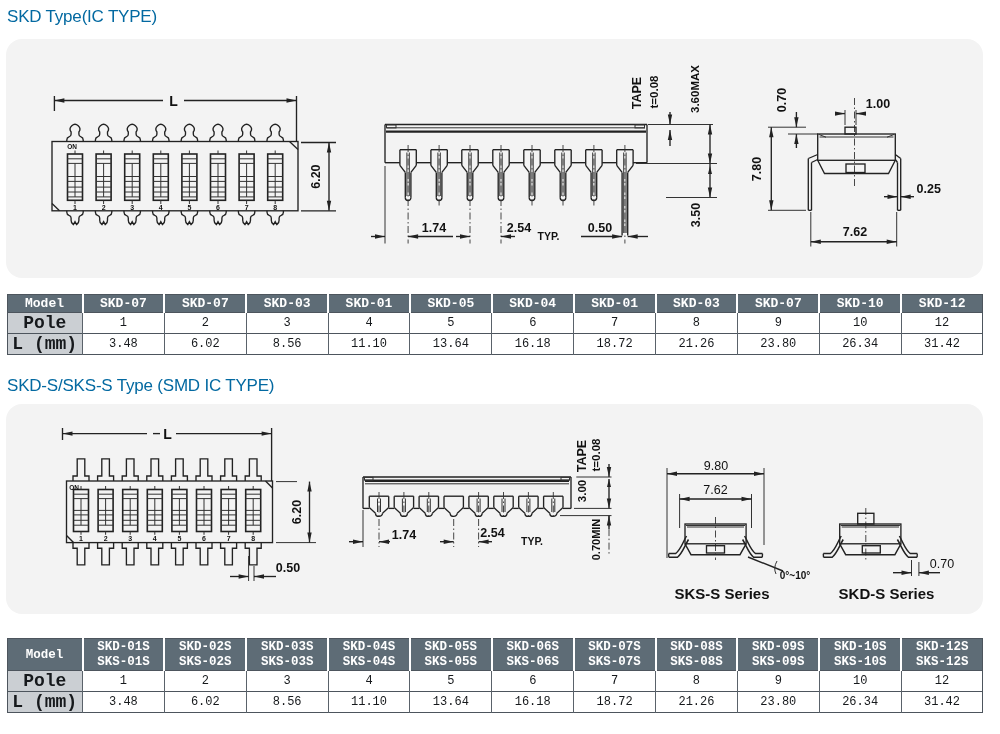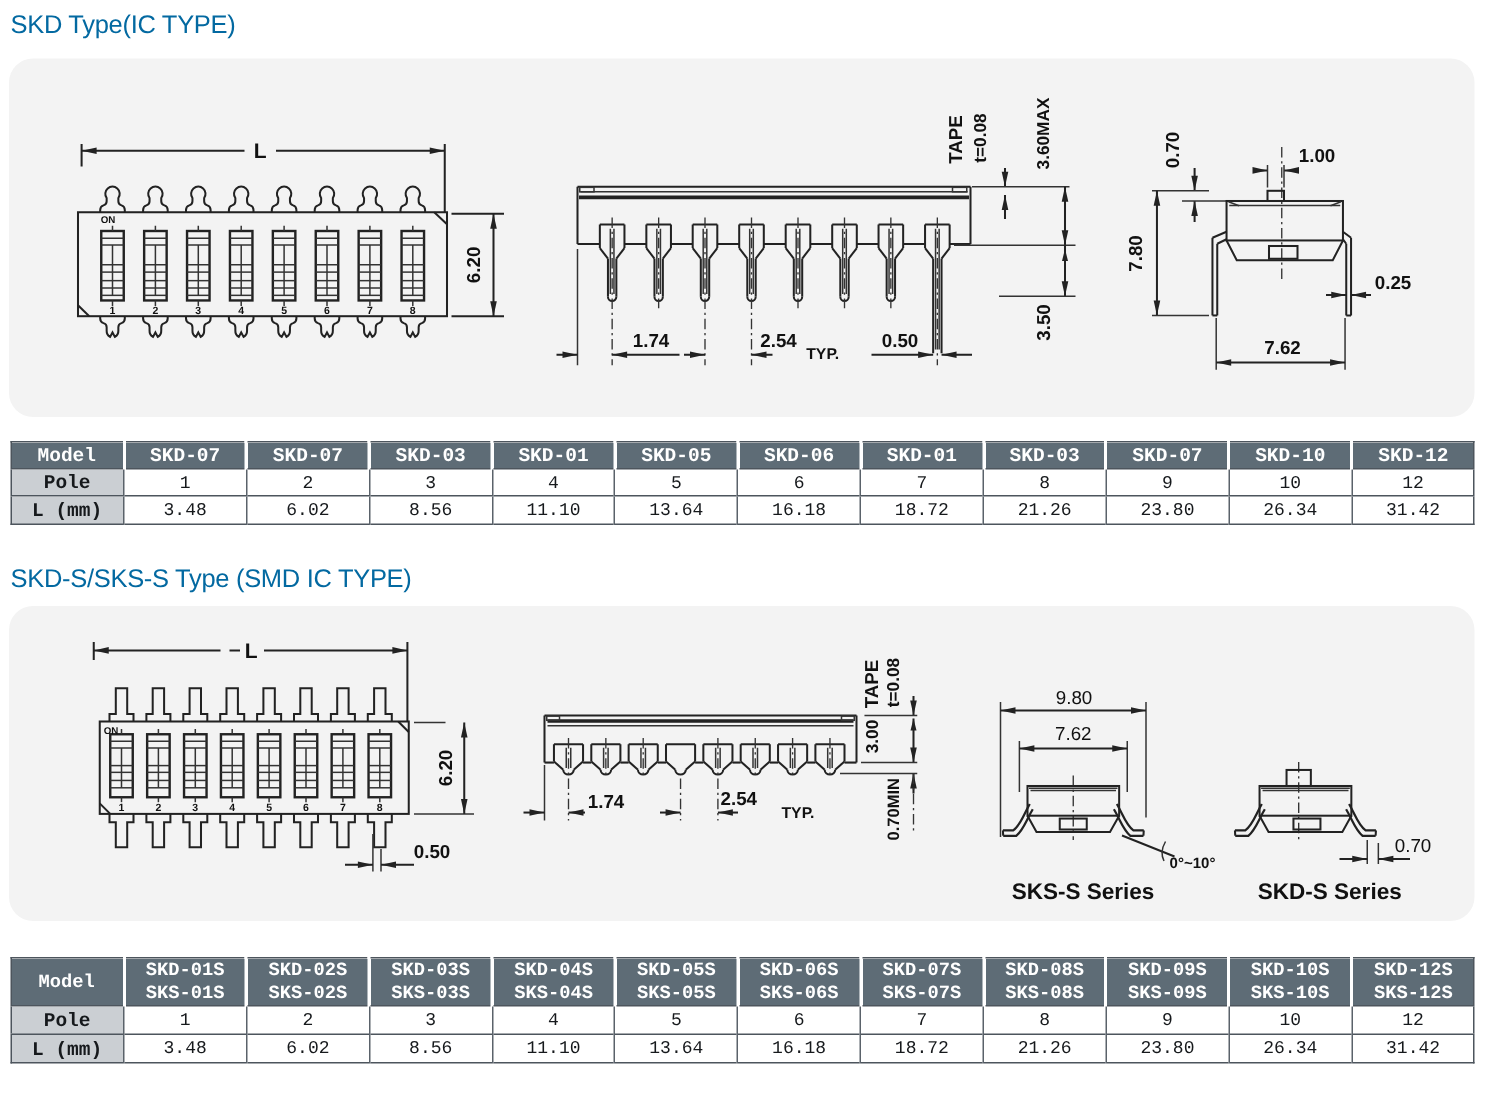--- a/index.html
+++ b/index.html
@@ -9,21 +9,21 @@
 svg .ln{stroke:#222;stroke-width:1.35;fill:none}
 svg .tk{stroke:#222;stroke-width:2.4;fill:none}
 svg .tn{stroke:#333;stroke-width:1.0;fill:none}
 svg .lg{stroke:#222;stroke-width:1.5;fill:none}
 svg .ctr{stroke:#333;stroke-width:0.9;fill:none;stroke-dasharray:7 2.5 1.5 2.5}
 table{border-collapse:collapse;table-layout:fixed;font-family:Liberation Mono, monospace}
 td,th{padding:0;text-align:center;vertical-align:middle;overflow:hidden;white-space:nowrap}
 .hd th{background:#5e6c76;color:#fff;font-weight:700;font-size:13px;border-left:2px solid #fff}
 .hd th:first-child{border-left:none}
 .hd2 th{font-size:12.5px;line-height:14.6px}
-.dat td.lbl,.lbl{background:#cbcfd3;color:#16191c;font-weight:700;font-size:13px}
+.dat td.lbl,.lbl{background:#cbcfd3;color:#16191c;font-weight:700;font-size:18px}
 .dat td{background:#fff;color:#16191c;font-size:12px;border-left:1px solid #5a626a}
 .dat td:first-child{border-left:none}
 tr.dat{border-top:1.4px solid #4d555d}
 table{border:1.6px solid #4d555d}
 </style></head><body>
 
 <div class="abs title" style="left:7px;top:7px">SKD Type(IC TYPE)</div>
 
 <div class="abs panel" style="left:6px;top:39px;width:977px;height:239px"></div>
 
@@ -423,21 +423,21 @@
       <col style="width:81.86px">
     </colgroup>
     <tbody>
       <tr class="hd" style="height:18.3px">
         <th>Model</th>
         <th>SKD-07</th>
         <th>SKD-07</th>
         <th>SKD-03</th>
         <th>SKD-01</th>
         <th>SKD-05</th>
-        <th>SKD-06</th>
+        <th>SKD-04</th>
         <th>SKD-01</th>
         <th>SKD-03</th>
         <th>SKD-07</th>
         <th>SKD-10</th>
         <th>SKD-12</th>
       </tr>
       <tr class="dat" style="height:18.3px">
         <td class="lbl">Pole</td>
         <td>1</td>
         <td>2</td>

